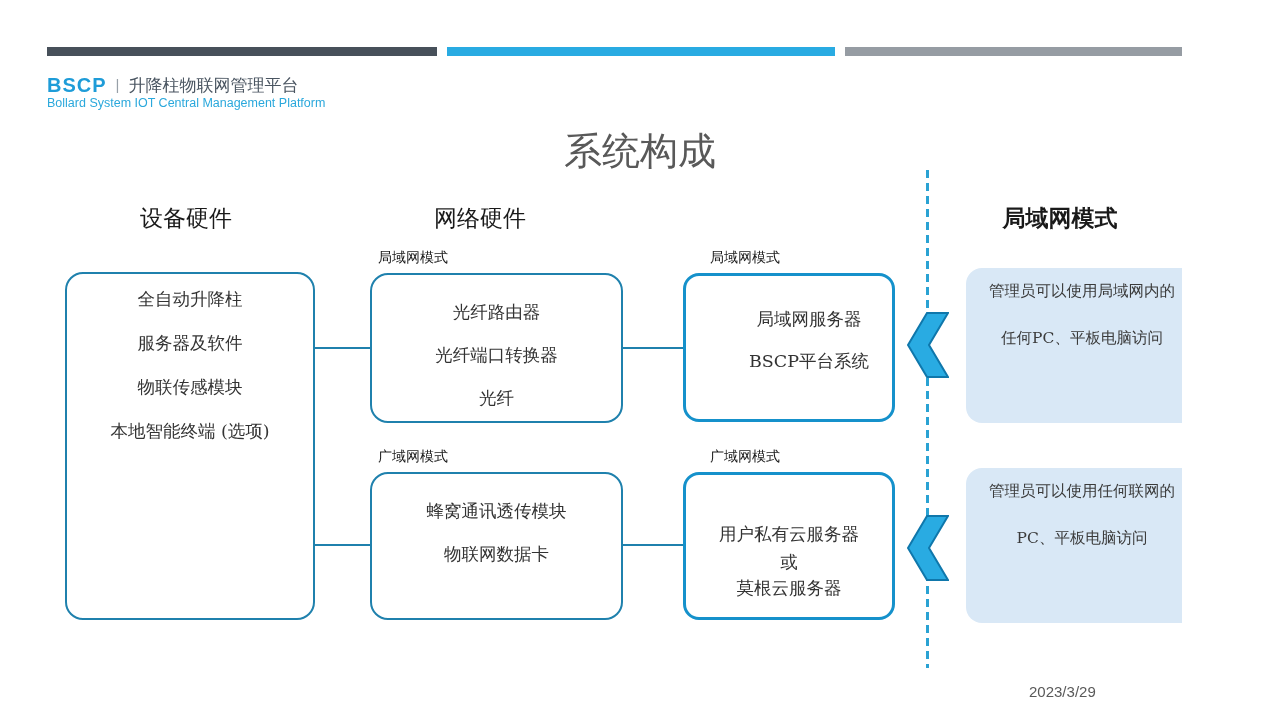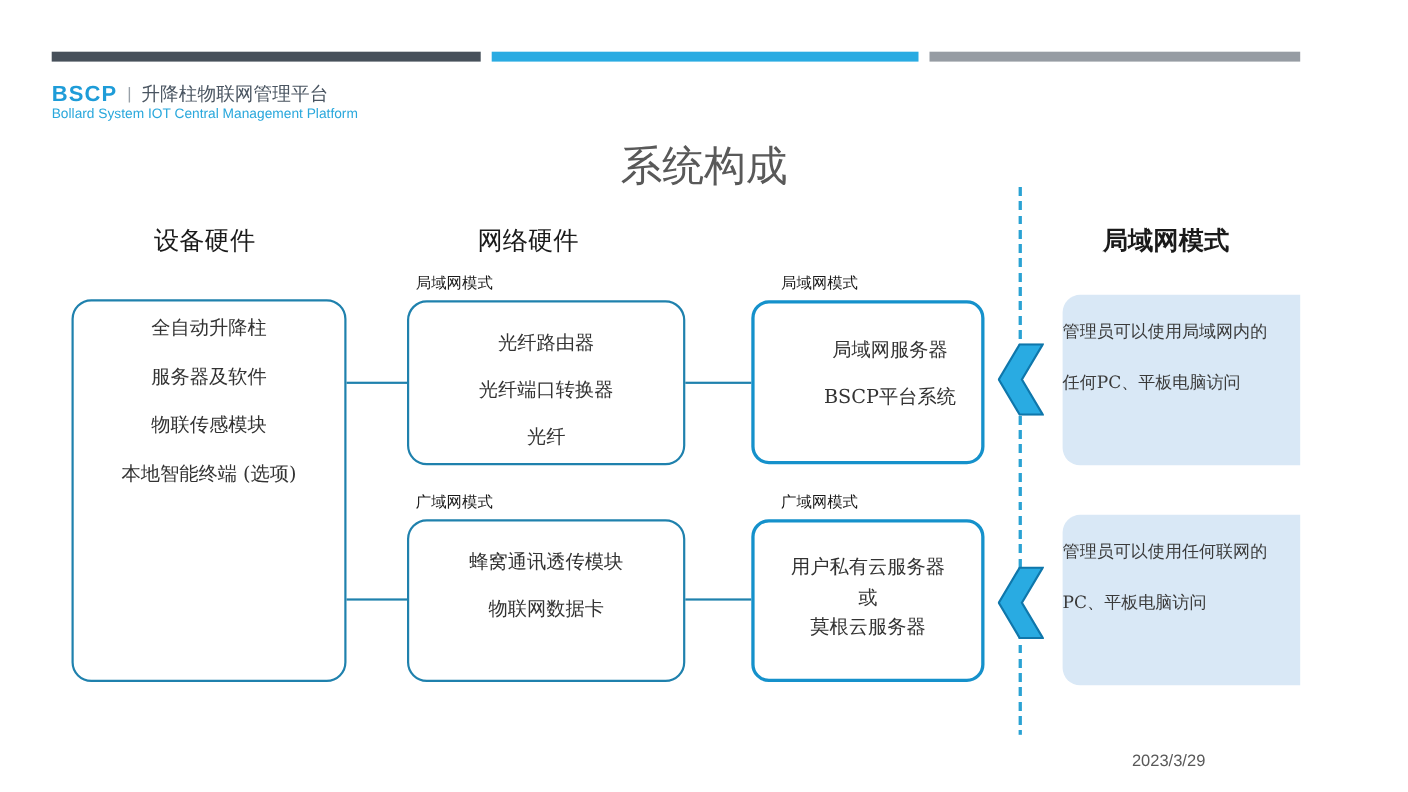--- a/index.html
+++ b/index.html
@@ -36,35 +36,35 @@
     font-family:"DejaVu Serif","Liberation Serif",serif;color:#333333;font-size:17.5px;}
   .box-device{left:65px;top:272px;width:250px;height:348px;padding-top:3px;}
   .box-device .bline{line-height:44px;}
   .box-net-lan{left:370px;top:273px;width:253px;height:150px;padding-top:16px;}
   .box-net-lan .bline{line-height:43px;}
   .box-net-wan{left:370px;top:472px;width:253px;height:148px;padding-top:16px;}
   .box-net-wan .bline{line-height:43px;}
   .box-srv{border:3px solid #1591cb;border-radius:16px;}
   .box-srv-lan{left:683px;top:273px;width:212px;height:149px;padding-top:22px;}
   .box-srv-lan .bline{line-height:42px;padding-left:40px;}
-  .box-srv-wan{left:683px;top:472px;width:212px;height:148px;padding-top:26px;}
+  .box-srv-wan{left:683px;top:472px;width:212px;height:148px;padding-top:44px;}
   .box-srv-wan .bline{line-height:26px;}
   .box-srv-wan .bline.first{line-height:30px;}
 
   
   .modetag{position:absolute;font-size:14px;color:#1a1a1a;font-family:"Liberation Sans",sans-serif;text-align:center;}
   .tag-net-lan{left:378px;top:249px;}
   .tag-net-wan{left:378px;top:448px;}
   .tag-srv-lan{left:710px;top:249px;}
   .tag-srv-wan{left:710px;top:448px;}
 
   
   .fbox{position:absolute;background:#d9e8f6;border-radius:16px;box-sizing:border-box;
-    text-align:left;font-family:"DejaVu Serif","Liberation Serif",serif;color:#3a3a3a;
-    font-size:15.5px;padding-top:10px;}
+    text-align:center;font-family:"DejaVu Serif","Liberation Serif",serif;color:#3a3a3a;
+    font-size:15.5px;}
   .fbox .bline{line-height:47px;}
   .box-acc-lan{left:966px;top:268px;width:232px;height:155px;}
   .box-acc-wan{left:966px;top:468px;width:232px;height:155px;}
 
   
   .hline{position:absolute;height:2px;background:#1f81ad;}
   .l1{left:315px;top:347px;width:55px;}
   .l2{left:315px;top:544px;width:55px;}
   .l3{left:623px;top:347px;width:60px;}
   .l4{left:623px;top:544px;width:60px;}

